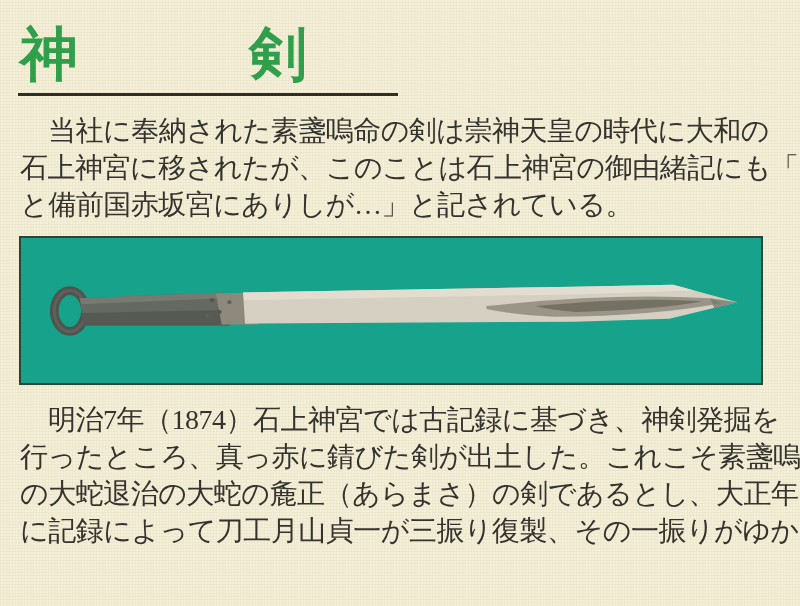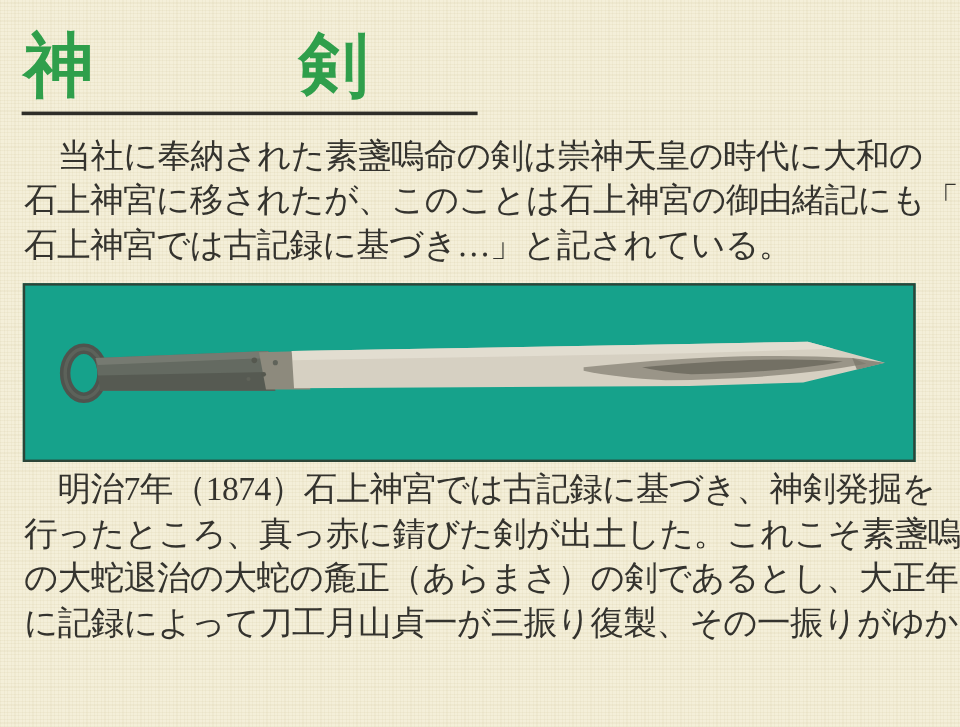--- a/index.html
+++ b/index.html
@@ -34,21 +34,21 @@
   .para{
     position:absolute;left:20px;
     width:776px;
     font-size:28px;line-height:37px;
     color:#34332e;
     letter-spacing:-0.5px;
   }
   .para .line{white-space:nowrap;}
   .para .indent{text-indent:1em;}
   .para-1{top:112px;}
-  .para-2{top:390px;}
+  .para-2{top:401px;}
   .photo{
     position:absolute;left:19px;top:236px;
     width:744px;height:149px;
     background:#16a28b;
     border:2px solid #2c4437;
     box-sizing:border-box;
   }
   .photo svg{display:block;width:100%;height:100%;}
 </style>
 </head>
@@ -58,21 +58,21 @@
 
   <div class="title">
     <span>神</span>
     <span>剣</span>
   </div>
   <div class="title-underline"></div>
 
   <div class="para para-1">
     <div class="line indent">当社に奉納された素盞嗚命の剣は崇神天皇の時代に大和の</div>
     <div class="line">石上神宮に移されたが、このことは石上神宮の御由緒記にも「も</div>
-    <div class="line">石上神宮では古記録に基づき…」と記されている。</div>
+    <div class="line">と備前国赤坂宮にありしが…」と記されている。</div>
   </div>
 
   <div class="photo">
     <svg viewBox="0 0 744 149" xmlns="http://www.w3.org/2000/svg">
 
       <ellipse cx="42" cy="75" rx="16" ry="21" fill="none" stroke="#4f544e" stroke-width="9"></ellipse>
       <ellipse cx="42" cy="75" rx="16" ry="21" fill="none" stroke="#6a6f66" stroke-width="3" opacity="0.5"></ellipse>
 
       <path d="M52,62 L200,56 L206,90 L56,90 Z" fill="#646a61"></path>
       <path d="M54,77 L202,74 L206,90 L56,90 Z" fill="#51564e" opacity="0.75"></path>

